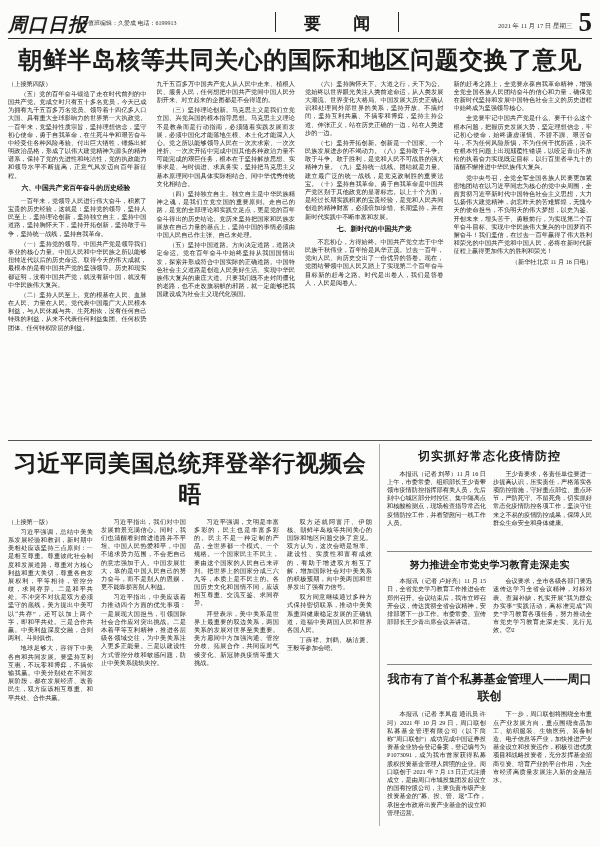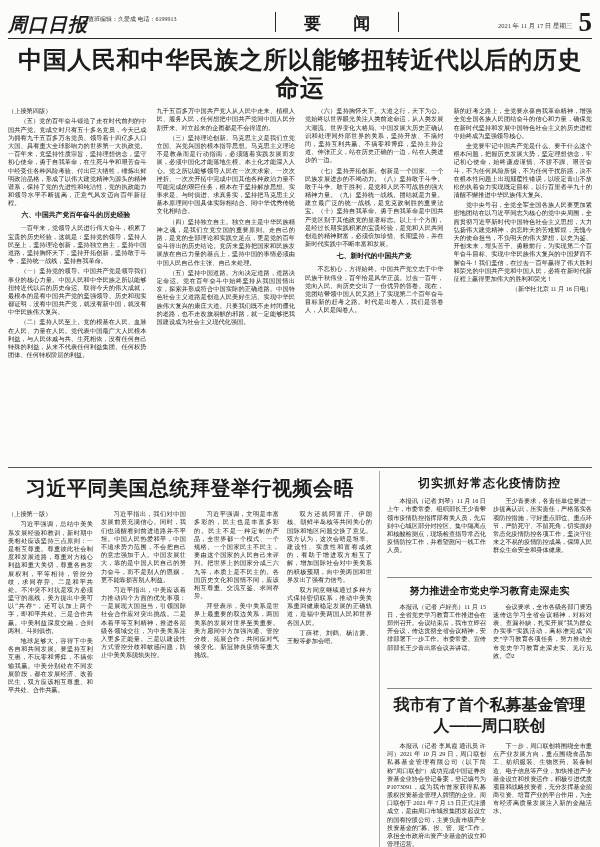--- a/index.html
+++ b/index.html
@@ -5,21 +5,21 @@
   * { margin:0; padding:0; box-sizing:border-box; }
   html,body { background:#e8e8e4; }
   body { font-family:"Liberation Serif","DejaVu Serif",serif; color:#1c1c1c; }
   .page {
     width:600px; height:847px; background:#fcfcfa; margin:0 auto;
     padding:5px 8px 6px 8px; overflow:hidden; position:relative;
   }
   
   .hdr { display:flex; align-items:flex-end; justify-content:space-between;
          border-bottom:1.5px solid #2a2a2a; padding-bottom:4px; height:34px; }
-  .hdr-left { display:flex; align-items:flex-start; gap:0; }
+  .hdr-left { display:flex; align-items:center; gap:0; }
   .masthead { font-size:19px; font-weight:bold; font-style:italic; letter-spacing:1px; line-height:1; }
   .hdr-info { font-size:6px; color:#333; padding-bottom:2px; white-space:nowrap; }
   .hdr-center { display:flex; align-items:flex-end; gap:14px; padding-bottom:2px; }
   .vbar { width:1px; height:20px; background:#2a2a2a; display:inline-block; }
   .section-name { font-size:17px; font-weight:bold; letter-spacing:14px; padding-left:14px; line-height:1; }
   .hdr-right { display:flex; align-items:flex-end; gap:6px; }
   .hdr-date { font-size:6.5px; color:#333; padding-bottom:3px; white-space:nowrap; }
   .page-num { font-size:27px; font-weight:bold; line-height:0.8; }
   
   .headline1 { font-size:24px; font-weight:900; text-align:center;
@@ -34,31 +34,31 @@
   .dateline { text-align:right; text-indent:0 !important; }
   
   .top-cols { display:flex; gap:10px; height:358px; overflow:hidden;
               padding-bottom:4px; }
   .top-cols .col { flex:1 1 0; overflow:hidden; }
   .rule { border-top:1px solid #555; margin:2px 0 3px 0; }
   
   .bottom { display:flex; margin-top:3px; height:382px; }
   .bottom-left { width:372px; padding-right:7px; border-right:1px solid #aaa; }
   .bottom-right { width:212px; padding-left:7px; display:flex; flex-direction:column; }
-  .headline2 { font-size:20px; font-weight:900; text-align:center; letter-spacing:0.5px;
+  .headline2 { font-size:23px; font-weight:900; text-align:center; letter-spacing:0.5px;
                margin:4px 0 8px 0; font-family:"Liberation Sans","DejaVu Sans",sans-serif; }
   .xi-cols { display:flex; gap:8px; height:330px; overflow:hidden; }
   .xi-cols .col { flex:1 1 0; overflow:hidden; }
   
   .r-art { overflow:hidden; }
   .r-head { font-weight:bold; text-align:center; margin:4px 0 5px 0;
             font-family:"Liberation Sans","DejaVu Sans",sans-serif; }
   .r-head.h-covid { font-size:12px; letter-spacing:1px; }
   .r-head.h-hist  { font-size:10px; }
-  .r-head.h-fund  { font-size:16px; }
+  .r-head.h-fund  { font-size:12px; }
   .r-body { display:flex; gap:7px; overflow:hidden; }
   .r-body .col { flex:1 1 0; overflow:hidden; }
   .r-rule { border-top:1px solid #888; margin:4px 0 2px 0; }
   .h-covid-body { height:86px; }
   .h-hist-body  { height:92px; }
   .h-fund-body  { height:128px; }
 </style>
 </head>
 <body>
 
@@ -73,21 +73,21 @@
       <span class="vbar"></span>
       <span class="section-name">要  闻</span>
       <span class="vbar"></span>
     </div>
     <div class="hdr-right">
       <span class="hdr-date">2021 年 11 月 17 日  星期三</span>
       <span class="page-num">5</span>
     </div>
   </div>
 
-  <div class="headline1">中国人民和中华民族之所以能够扭转近代以后的历史命运</div>
+  <div class="headline1">朝鲜半岛核等共同关心的国际和地区问题交换了意见</div>
 
   <div class="top-cols tiny">
     <div class="col">
       <p class="no-indent">（上接第四版）</p>
       <p>（五）党的百年奋斗锻造了走在时代前列的中国共产党。党成立时只有五十多名党员，今天已成为拥有九千五百多万名党员、领导着十四亿多人口大国、具有重大全球影响力的世界第一大执政党。一百年来，党坚持性质宗旨，坚持理想信念，坚守初心使命，勇于自我革命，在生死斗争和艰苦奋斗中经受住各种风险考验、付出巨大牺牲，锤炼出鲜明政治品格，形成了以伟大建党精神为源头的精神谱系，保持了党的先进性和纯洁性，党的执政能力和领导水平不断提高，正意气风发迈向百年新征程。</p>
       <div class="col-subhead">六、中国共产党百年奋斗的历史经验</div>
       <p>一百年来，党领导人民进行伟大奋斗，积累了宝贵的历史经验，这就是：坚持党的领导，坚持人民至上，坚持理论创新，坚持独立自主，坚持中国道路，坚持胸怀天下，坚持开拓创新，坚持敢于斗争，坚持统一战线，坚持自我革命。</p>
       <p>（一）坚持党的领导。中国共产党是领导我们事业的核心力量。中国人民和中华民族之所以能够扭转近代以后的历史命运、取得今天的伟大成就，最根本的是有中国共产党的坚强领导。历史和现实都证明，没有中国共产党，就没有新中国，就没有中华民族伟大复兴。</p>
       <p>（二）坚持人民至上。党的根基在人民、血脉在人民、力量在人民。党代表中国最广大人民根本利益，与人民休戚与共、生死相依，没有任何自己特殊的利益，从来不代表任何利益集团、任何权势团体、任何特权阶层的利益。</p>
     </div>

